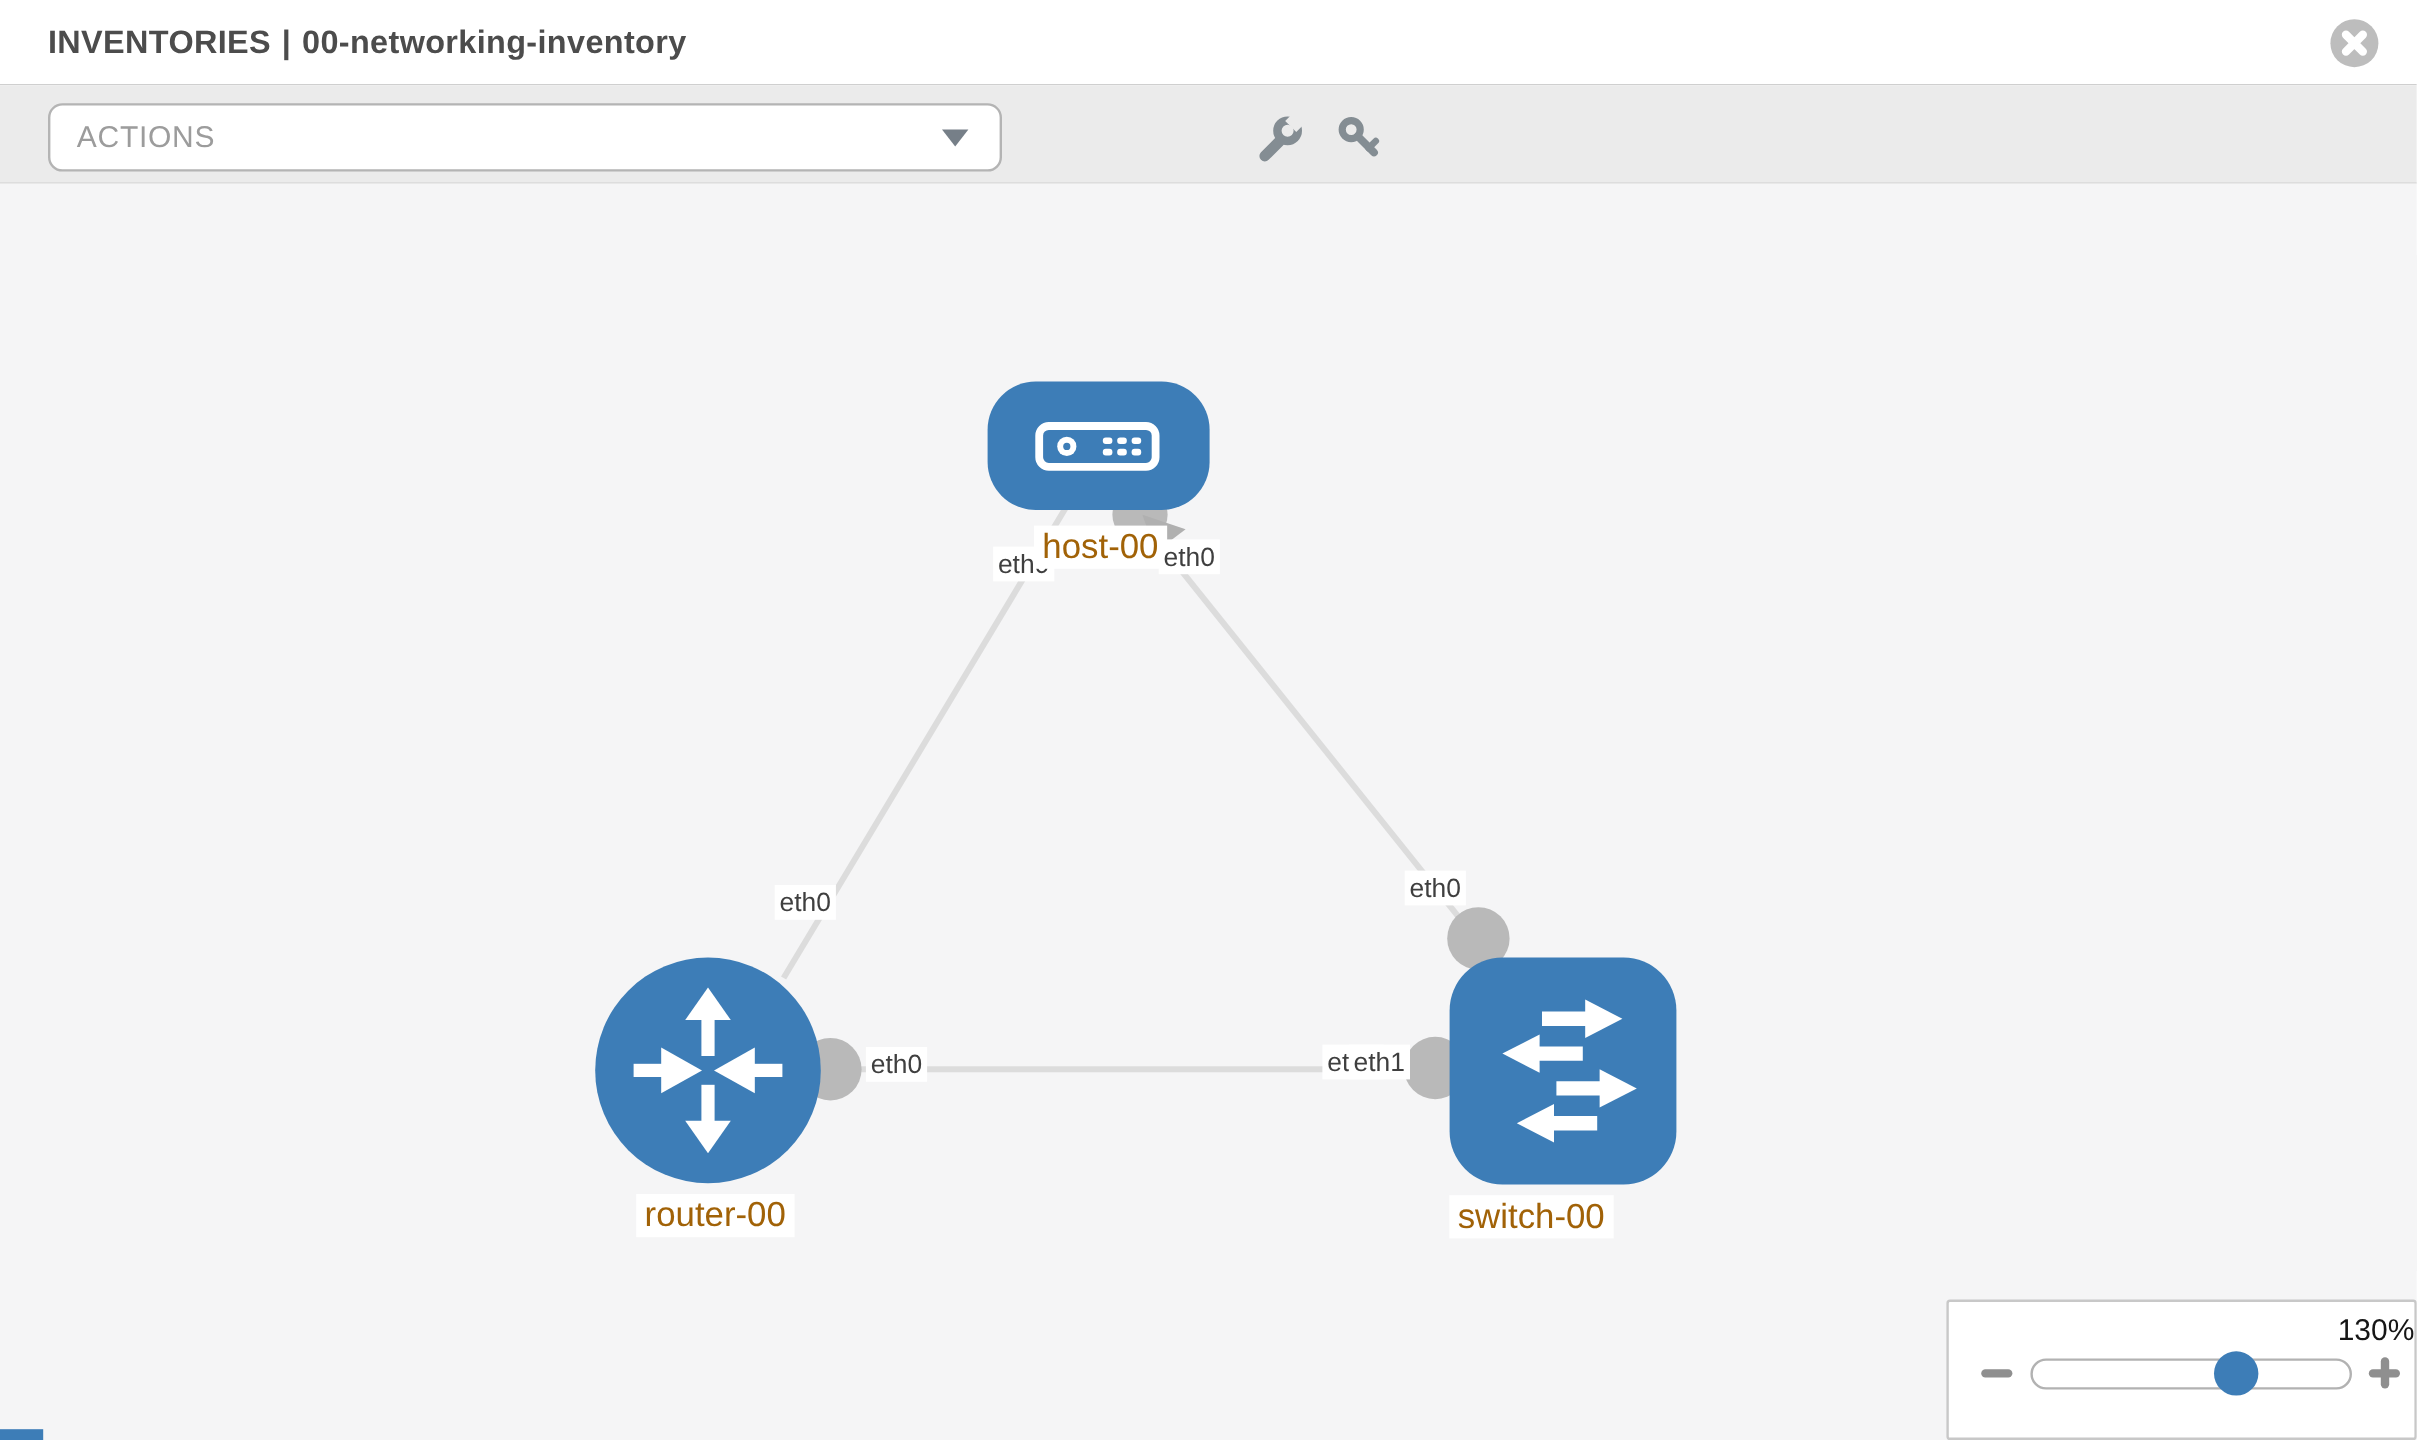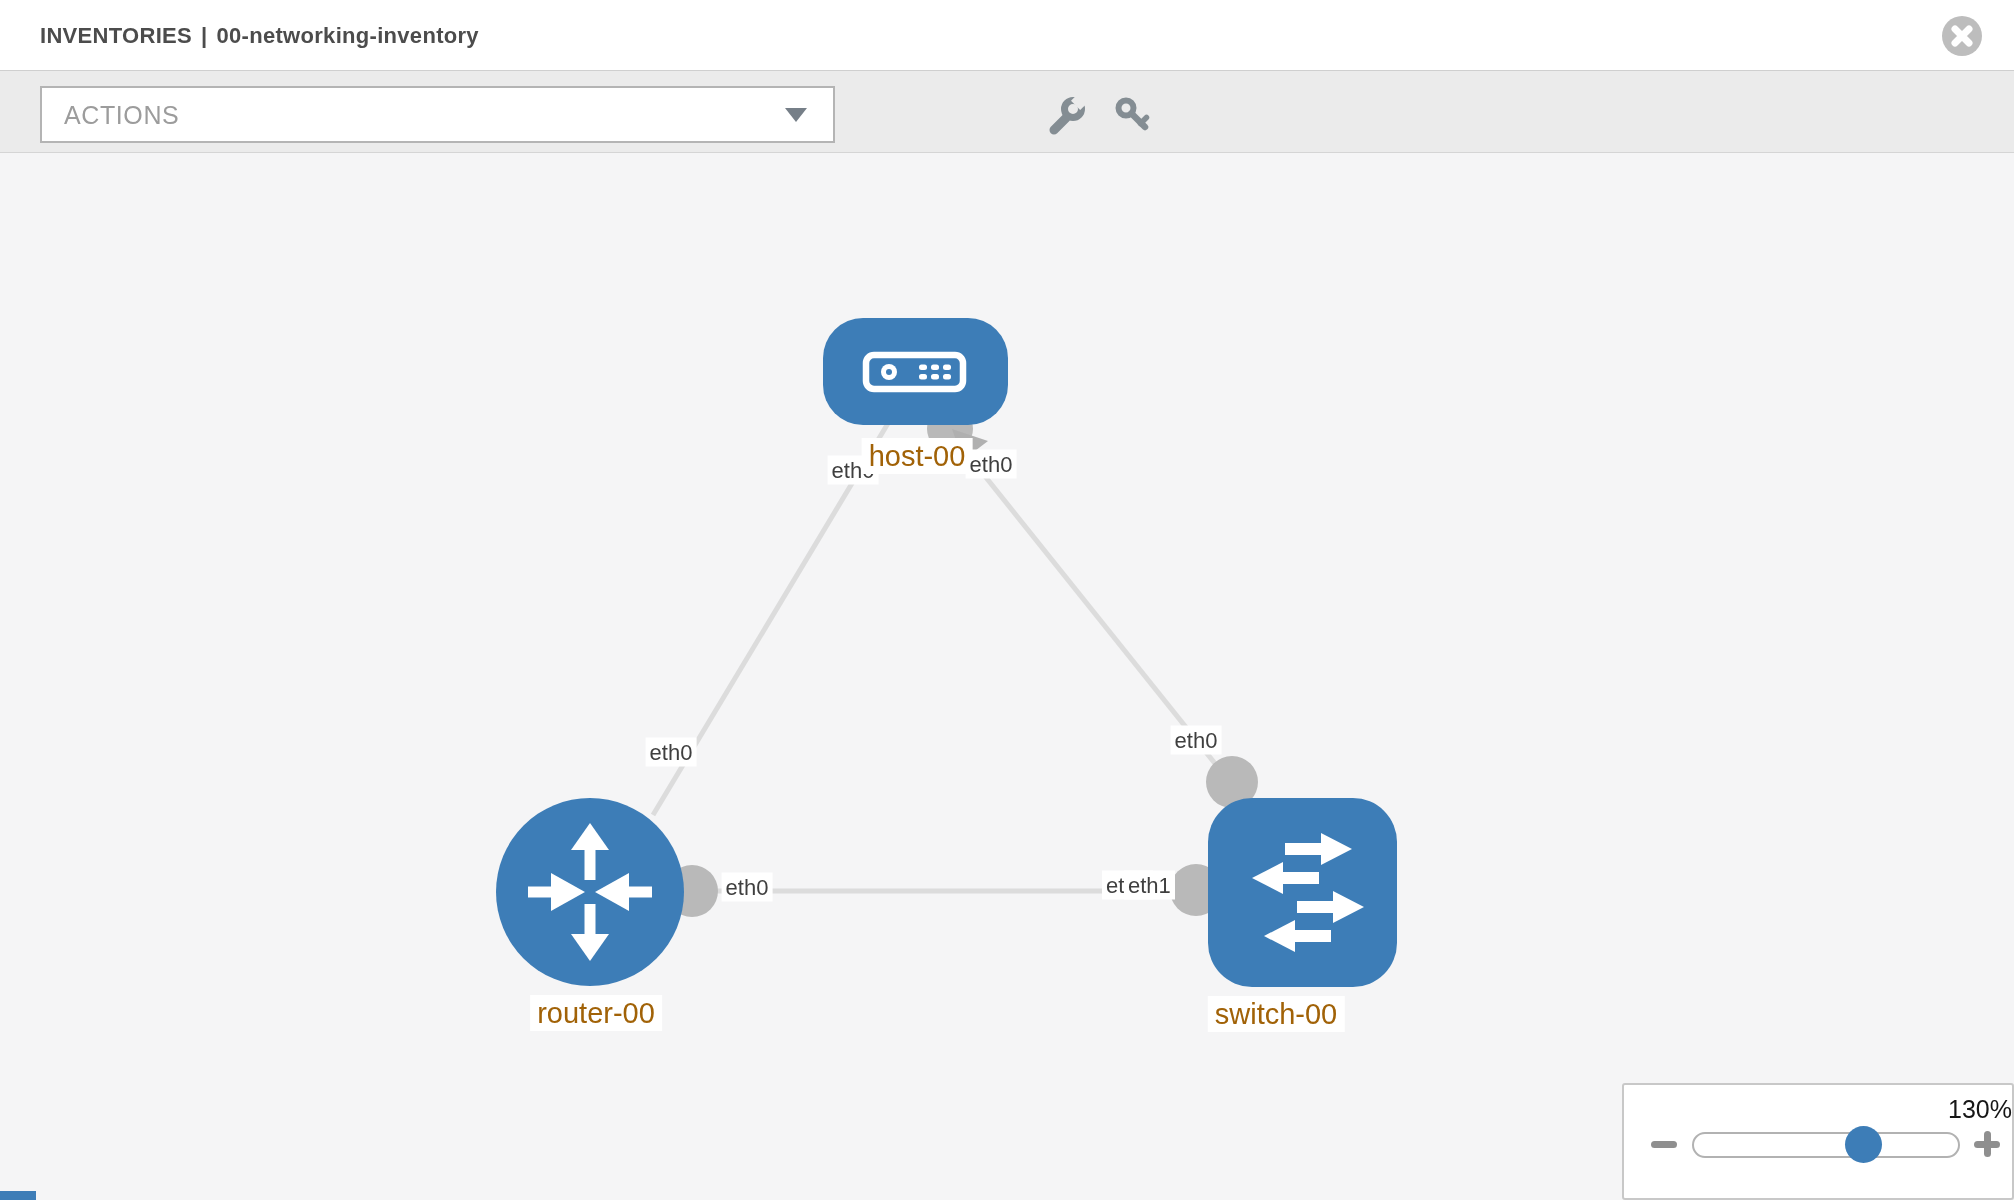--- a/index.html
+++ b/index.html
@@ -9,29 +9,29 @@
   }
   *{box-sizing:border-box;margin:0;padding:0}
   html,body{width:2014px;height:1200px;overflow:hidden;background:#fff;
     font-family:"Liberation Sans",sans-serif;}
   .app{position:relative;width:2014px;height:1200px;}
 
   
   .header{position:absolute;left:0;top:0;width:2014px;height:71px;background:#fff;
     border-bottom:1px solid #cfcfcf;}
   .title{position:absolute;left:40px;top:0;height:71px;line-height:71px;
-    font-size:22px;font-weight:700;color:var(--text-dark);letter-spacing:.3px;}
+    font-size:27px;font-weight:700;color:var(--text-dark);letter-spacing:.3px;}
   .title span{margin-right:9px}
   .close-btn{position:absolute;left:1941px;top:15px;width:42px;height:42px;cursor:pointer;}
 
   
   .toolbar{position:absolute;left:0;top:71px;width:2014px;height:82px;
     background:var(--toolbar-bg);border-bottom:1px solid #d5d5d5;}
   .dd{position:absolute;top:15px;height:57px;background:#fff;
-    border:2px solid #b4b4b4;border-radius:0;cursor:pointer;}
+    border:2px solid #b4b4b4;border-radius:12px;cursor:pointer;}
   .dd-actions{left:40px;width:795px;}
   .dd-search{left:1182px;width:793px;}
   .dd .ph{position:absolute;left:22px;top:50%;transform:translateY(-50%);
     font-size:25px;color:var(--placeholder-gray);letter-spacing:.6px;}
   .caret{position:absolute;right:26px;top:50%;transform:translateY(-50%);
     width:0;height:0;border-left:11px solid transparent;border-right:11px solid transparent;
     border-top:14px solid #767f88;}
   .tools{position:absolute;left:1047px;top:15px;height:57px;display:flex;align-items:center;gap:26px;}
   .tool{width:40px;height:40px;cursor:pointer;}
 

